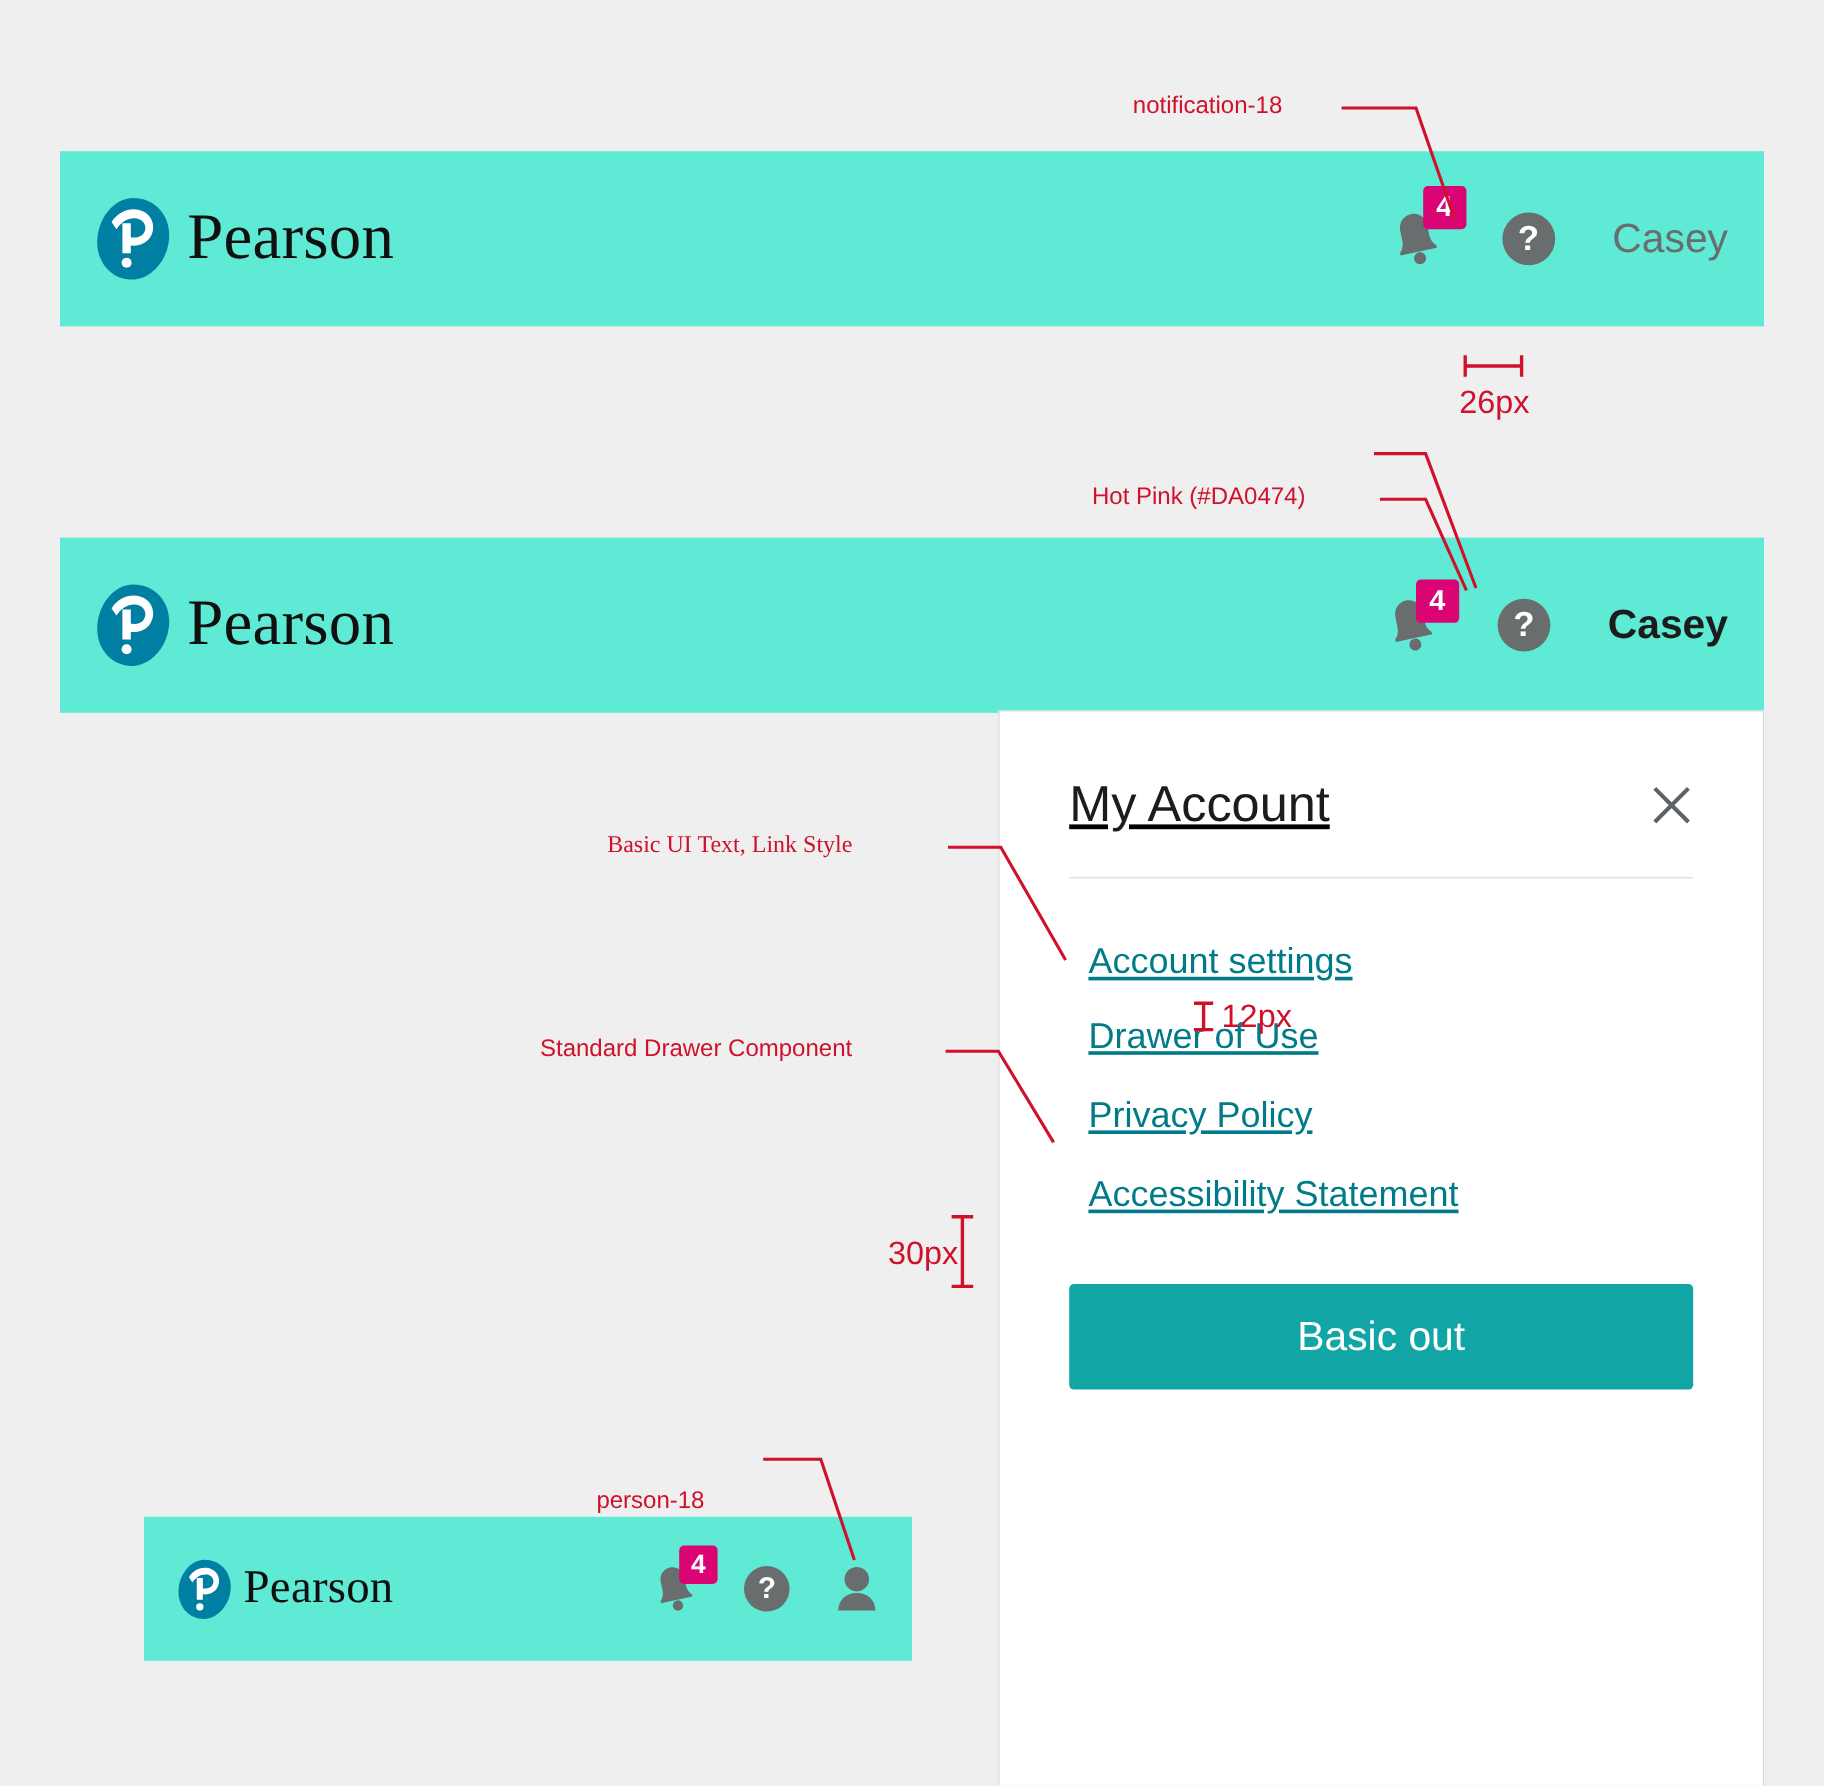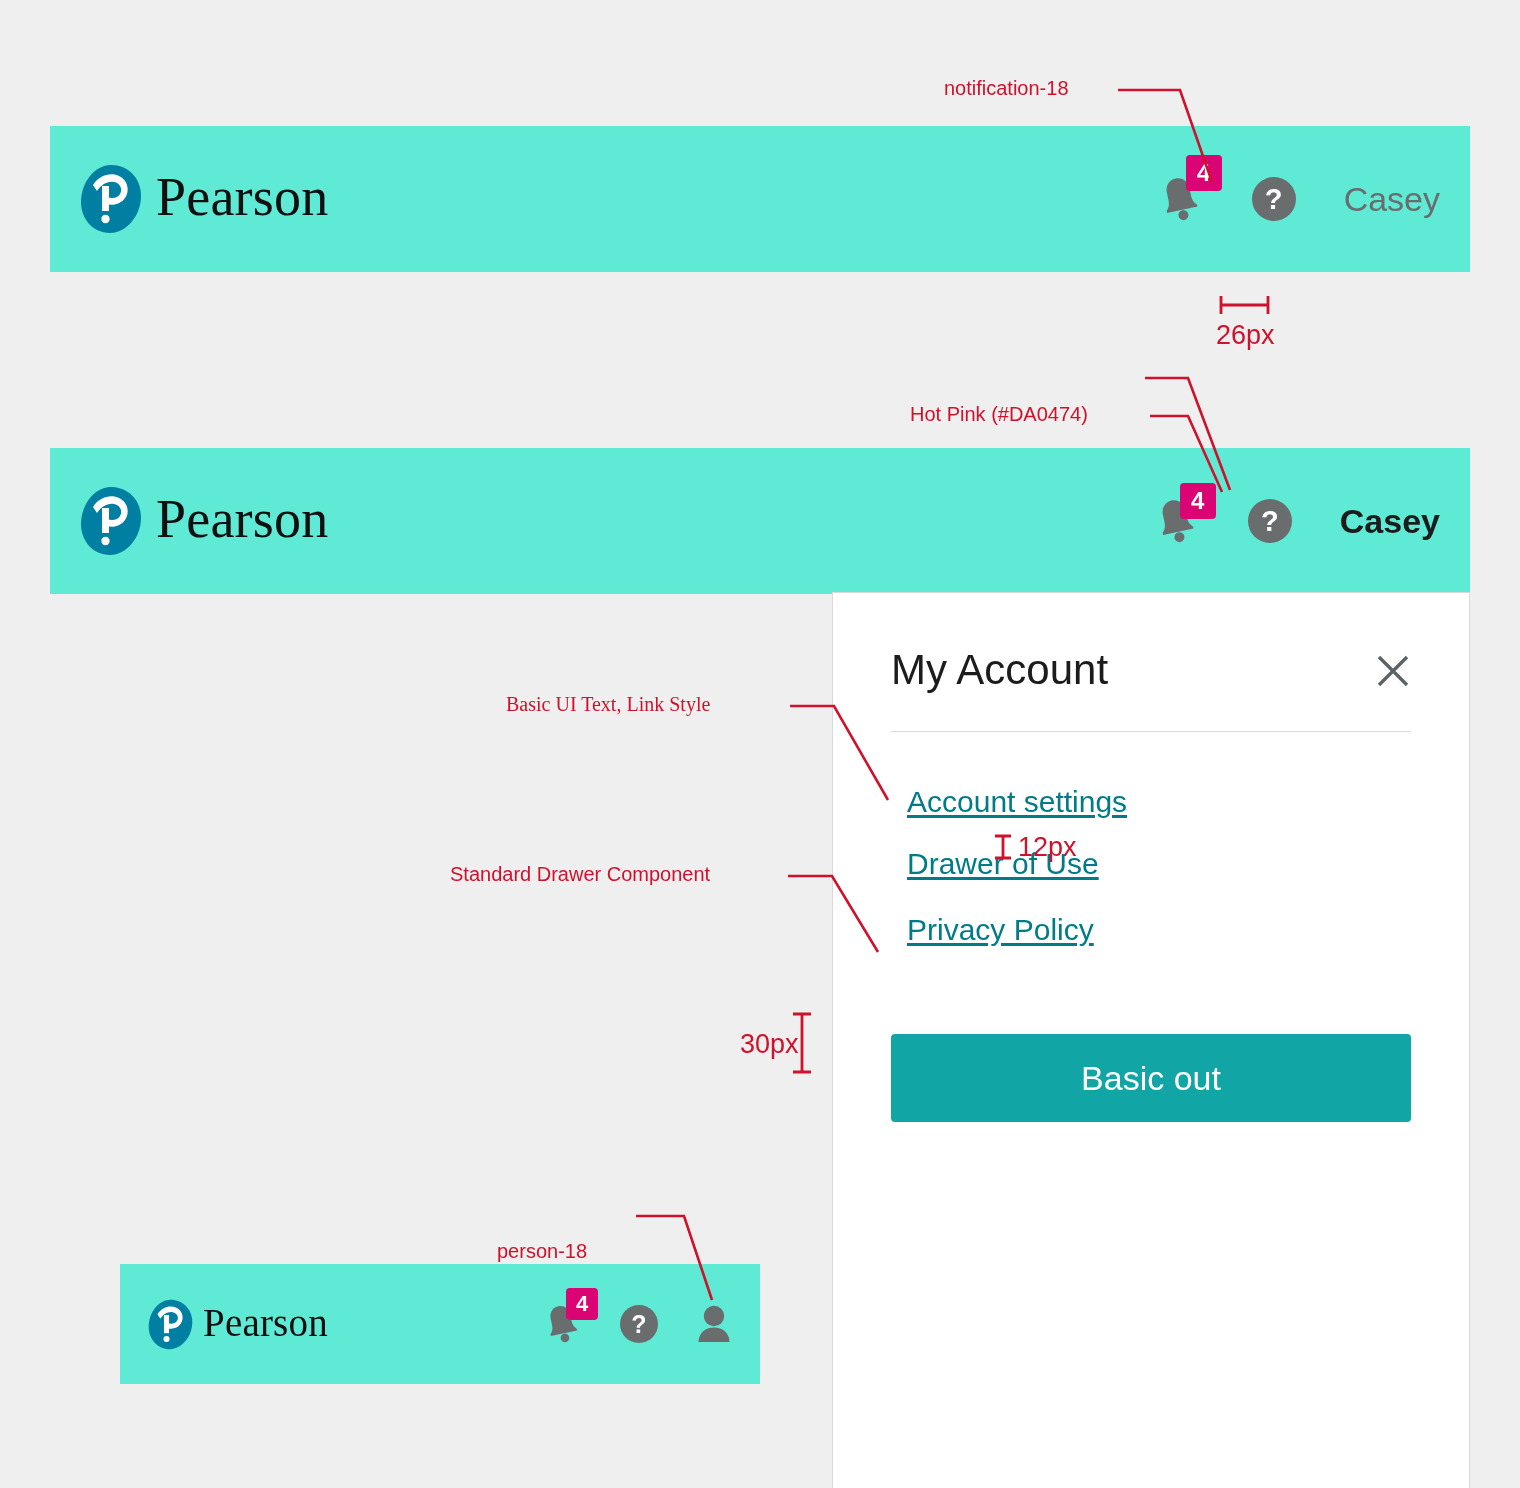--- a/index.html
+++ b/index.html
@@ -121,20 +121,21 @@
     border: 1px solid #d9d9d9;
     border-bottom: none;
     box-sizing: border-box;
   }
   .drawer-head {
     position: relative;
     margin: 56px 58px 0 58px;
     display: flex;
     align-items: flex-start;
     justify-content: space-between;
+    text-decoration: underline;
   }
   .drawer-title {
     font-size: 42px;
     color: #1c1c1c;
     line-height: 1;
     font-weight: normal;
     margin: 0;
   }
   .drawer-close {
     background: none;
@@ -321,20 +322,21 @@
 
     <div class="drawer-divider"></div>
 
     <div class="drawer-links">
       <a class="drawer-link">Account settings</a>
       <div class="gap-12"></div>
       <a class="drawer-link">Drawer of Use</a>
       <div class="gap-30"></div>
       <a class="drawer-link">Privacy Policy</a>
       <div class="gap-30"></div>
+      <a class="drawer-link">Accessibility Statement</a>
     </div>
 
     <button class="signout-btn">Basic out</button>
   </div>
 
   <svg class="anno-svg">
 
     <path d="M1118 90 L1180 90 L1212 182" stroke="#D0112B" stroke-width="2.6" fill="none"></path>
 
     <path d="M1145 378 L1188 378 L1230 490" stroke="#D0112B" stroke-width="2.6" fill="none"></path>

